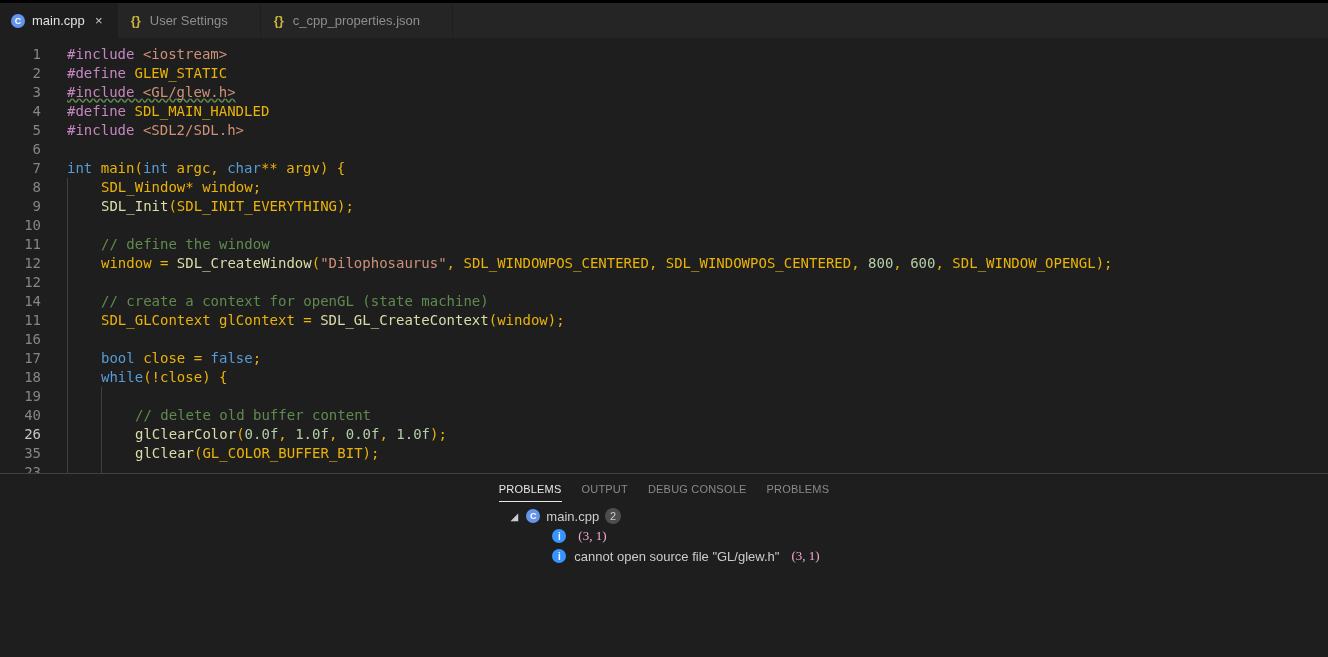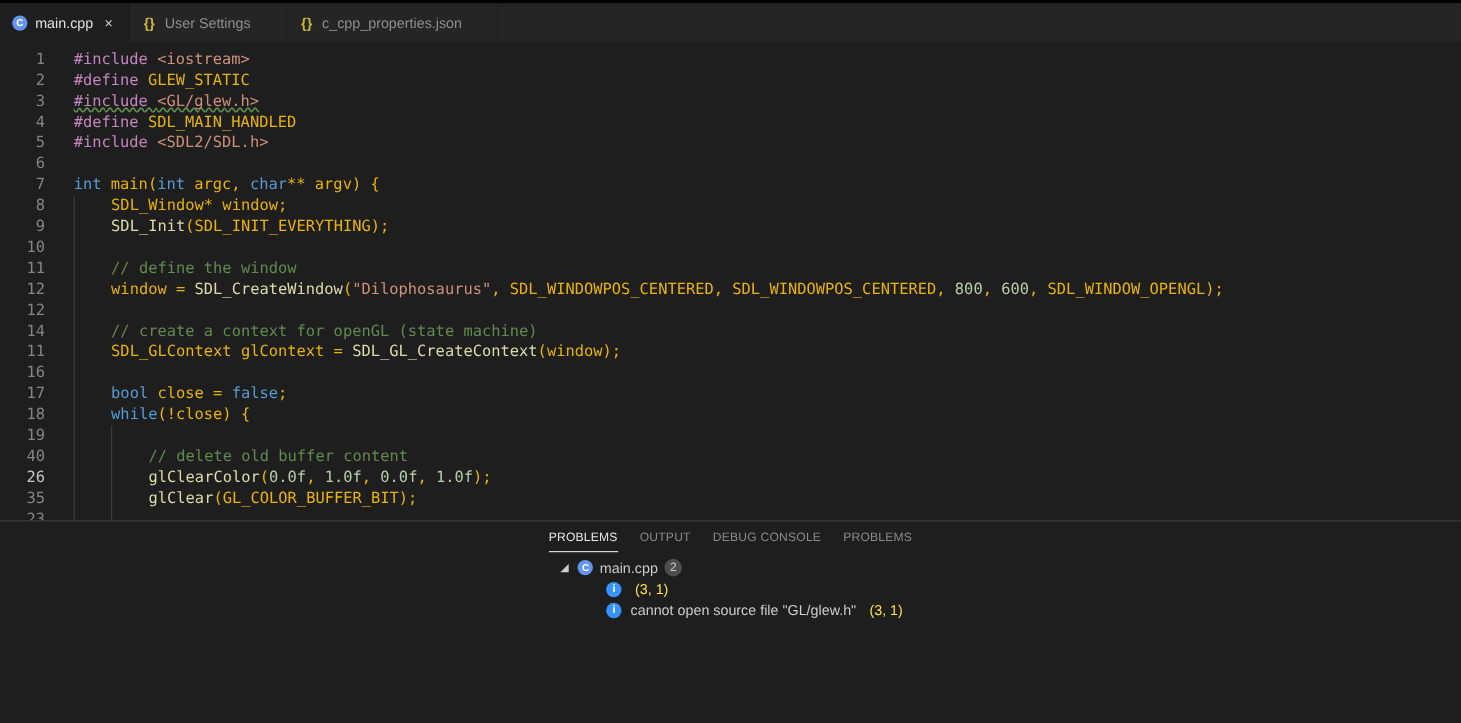--- a/index.html
+++ b/index.html
@@ -157,21 +157,21 @@
     border-radius: 50%;
     background: #3794ff;
     color: #fff;
     font-size: 10px;
     font-weight: bold;
     display: inline-flex;
     align-items: center;
     justify-content: center;
   }
   .problem-item .msg { color: #cccccc; }
-  .problem-item .pos { color: #fde047; margin-left: 4px; }
+  .problem-item .pos { color: #f9a8d4; margin-left: 4px; font-family: Liberation Serif, serif; }
   .cpp-glyph {
     width:14px; height:14px; border-radius:50%;
     background:#6495ed; color:#fff; font-size:9px; font-weight:bold;
     display:inline-flex; align-items:center; justify-content:center;
   }
 </style>
 </head>
 <body>
 
 <div class="top-bar"></div>

